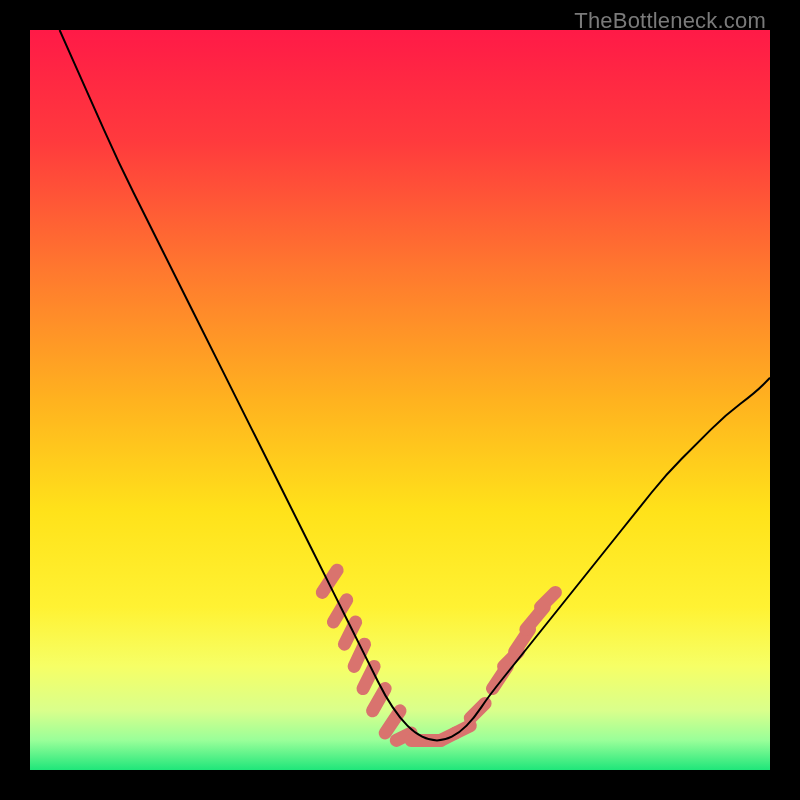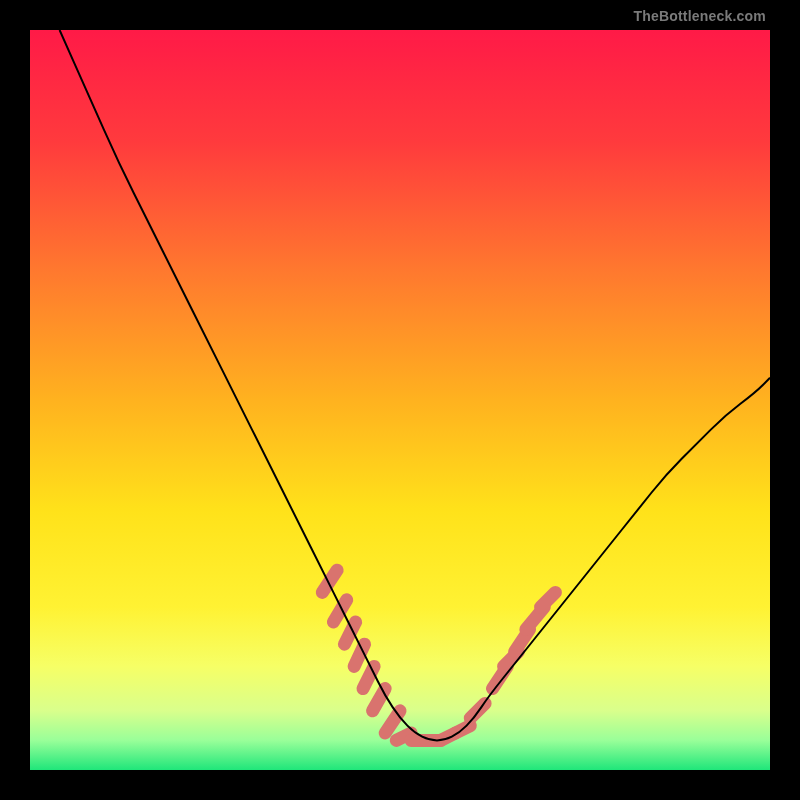--- a/index.html
+++ b/index.html
@@ -33,22 +33,22 @@
   }
   .curve {
     position: absolute;
     inset: 0;
   }
   .watermark {
     position: absolute;
     top: 8px;
     right: 34px;
     color: #7a7a7a;
-    font-size: 14px;
-    font-weight: 700;
+    font-size: 22px;
+    font-weight: 400;
     letter-spacing: 0.2px;
     user-select: none;
   }
 </style>
 </head>
 <body>
 
 <div class="frame">
   <div class="watermark">TheBottleneck.com</div>
   <div class="plot-area">

